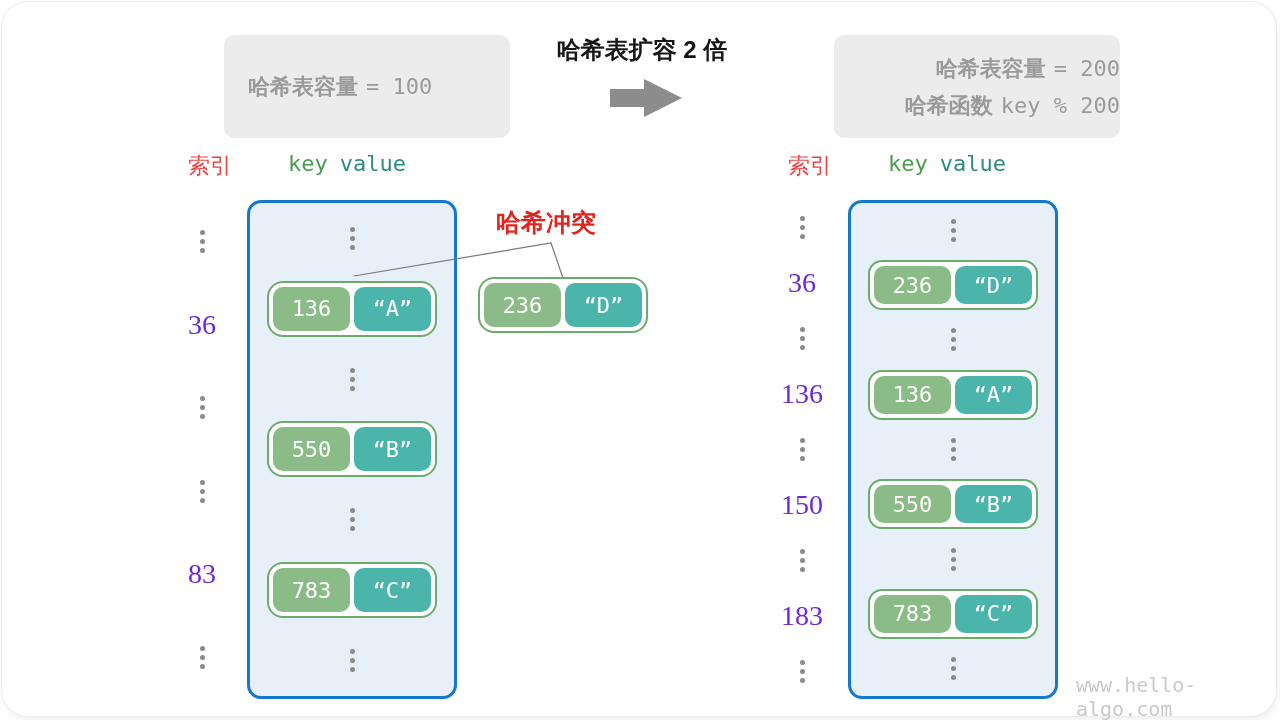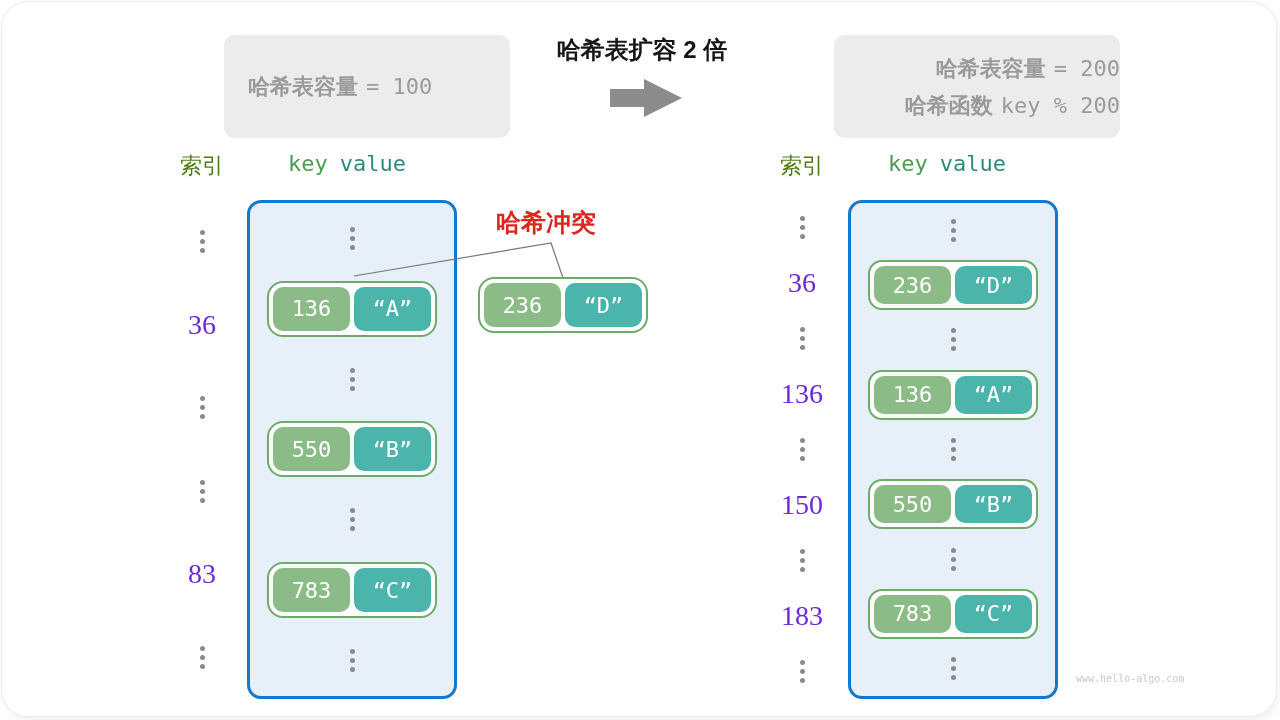--- a/index.html
+++ b/index.html
@@ -14,21 +14,21 @@
   .info-box .cjk{font-weight:bold;}
   .info-box .code{font-family:"DejaVu Sans Mono","Liberation Mono",monospace;margin-left:8px;}
   #box-left{left:205px;}
   #box-right{left:815px;text-align:right;}
 
   .transition-title{position:absolute;left:540px;top:32px;width:200px;text-align:center;
     font-size:24px;font-weight:bold;color:#161616;white-space:nowrap;}
   .arrow-svg{position:absolute;left:608px;top:76px;}
 
   
-  .idx-header{position:absolute;top:149px;width:60px;text-align:center;font-size:22px;color:#4d7c0f;}
+  .idx-header{position:absolute;top:149px;width:60px;text-align:right;font-size:22px;color:#ef4444;}
   .kv-header{position:absolute;top:149px;font-size:22px;display:flex;gap:12px;
     font-family:"DejaVu Sans Mono","Liberation Mono",monospace;}
   .kv-header .kh{color:var(--key-header-green);}
   .kv-header .vh{color:var(--value-header-teal);}
 
   
   .idx-col{position:absolute;top:198px;height:499px;width:60px;display:flex;
     flex-direction:column;}
   .idx-col .cell{flex:1;display:flex;align-items:center;justify-content:center;
     color:#6d28d9;font-size:28px;font-family:Liberation Serif, serif;}
@@ -49,21 +49,21 @@
 
   
   .vdots{display:flex;flex-direction:column;align-items:center;}
   .vdots i{width:5px;height:5px;border-radius:50%;background:#8a8a8a;margin:2px 0;}
 
   .collision-label{position:absolute;left:494px;top:204px;font-size:25px;font-weight:bold;
     color:var(--collision-red);}
   .collision-pair-wrap{position:absolute;left:476px;top:275px;}
   .lines-svg{position:absolute;left:0;top:0;pointer-events:none;}
 
-  .watermark{position:absolute;left:1074px;top:671px;font-size:10px;color:#c9c9c9;
+  .watermark{position:absolute;left:1074px;top:671px;font-size:20px;color:#c9c9c9;
     font-family:"DejaVu Sans Mono","Liberation Mono",monospace;}
 </style>
 </head>
 <body>
 
 <div class="card">
 
   <div class="info-box" id="box-left">
     <div><span class="cjk">哈希表容量</span><span class="code">= 100</span></div>
   </div>

